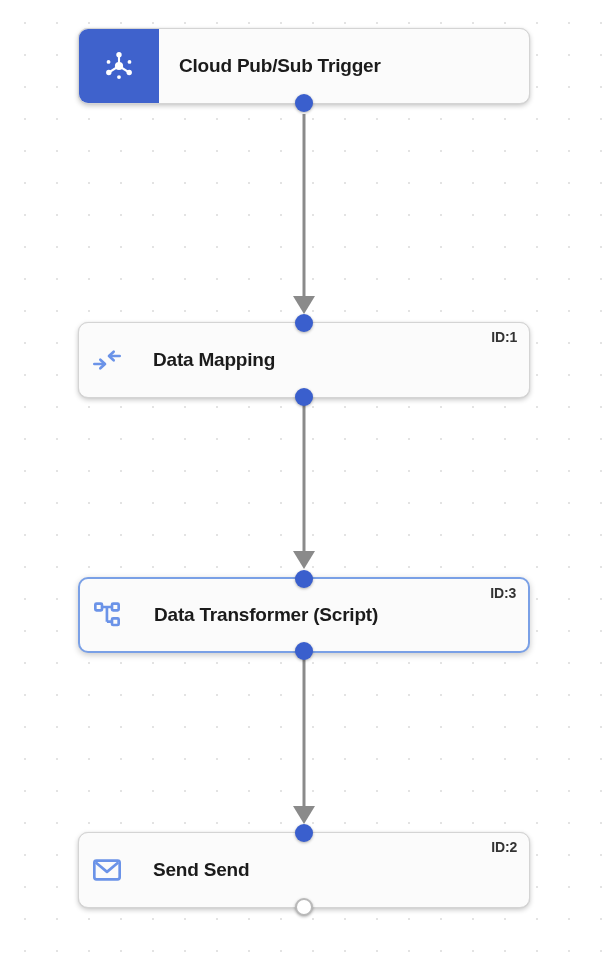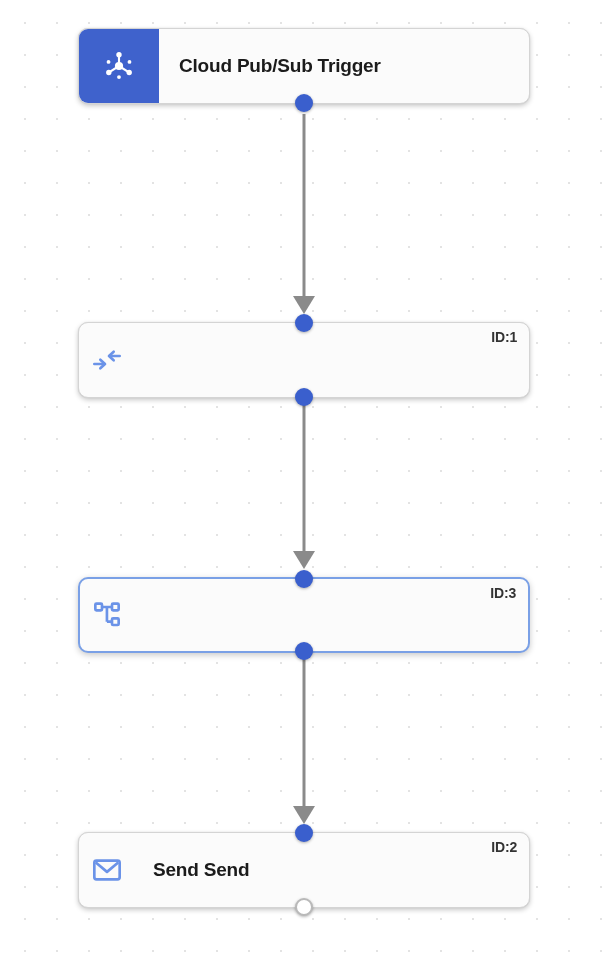--- a/index.html
+++ b/index.html
@@ -171,38 +171,40 @@
   <div class="node" style="left:78px; top:322px; width:452px;">
     <div class="node-inner">
       <div class="icon-slot">
         <svg class="glyph" width="32" height="32" viewBox="0 0 24 24" fill="none" stroke="#6b93e8" stroke-width="2" stroke-linecap="round" stroke-linejoin="round">
           <line x1="2.5" y1="15" x2="10" y2="15"></line>
           <polyline points="7,11.8 10.5,15 7,18.2"></polyline>
           <line x1="21.5" y1="9" x2="14" y2="9"></line>
           <polyline points="17,5.8 13.5,9 17,12.2"></polyline>
         </svg>
       </div>
+      <div class="node-label">Data Mapping</div>
       <div class="node-id">ID:1</div>
     </div>
     <div class="handle filled top"></div>
     <div class="handle filled bottom"></div>
   </div>
 
   <div class="node selected" style="left:78px; top:577px; width:452px;">
     <div class="node-inner">
       <div class="icon-slot">
         <svg class="glyph" width="32" height="32" viewBox="0 0 24 24" fill="none" stroke="#6b93e8" stroke-width="2">
           <rect x="2.5" y="3.5" width="5" height="5" rx="0.8"></rect>
           <rect x="15" y="3.5" width="5" height="5" rx="0.8"></rect>
           <rect x="15" y="14.5" width="5" height="5" rx="0.8"></rect>
           <line x1="7.5" y1="6" x2="15" y2="6"></line>
           <line x1="11.2" y1="6" x2="11.2" y2="17"></line>
           <line x1="11.2" y1="17" x2="15" y2="17"></line>
         </svg>
       </div>
+      <div class="node-label">Data Transformer (Script)</div>
       <div class="node-id">ID:3</div>
     </div>
     <div class="handle filled top"></div>
     <div class="handle filled bottom"></div>
   </div>
 
   <div class="node" style="left:78px; top:832px; width:452px;">
     <div class="node-inner">
       <div class="icon-slot">
         <svg class="glyph" width="32" height="32" viewBox="0 0 24 24" fill="none" stroke="#6b93e8" stroke-width="2" stroke-linejoin="round">

